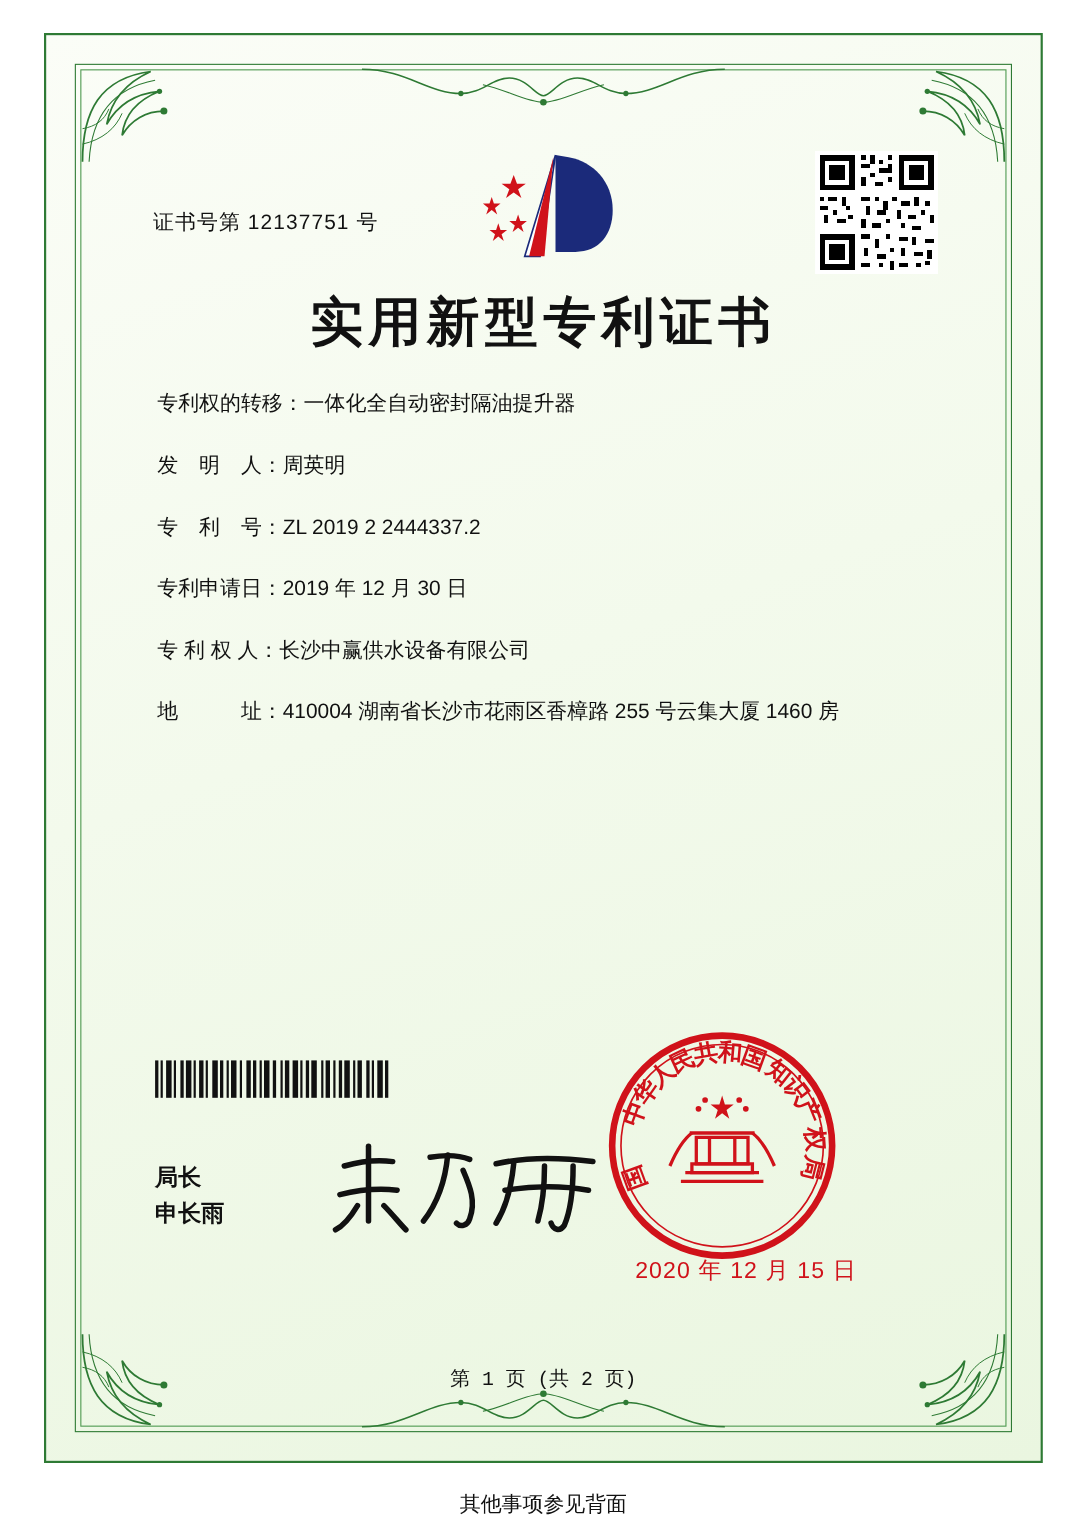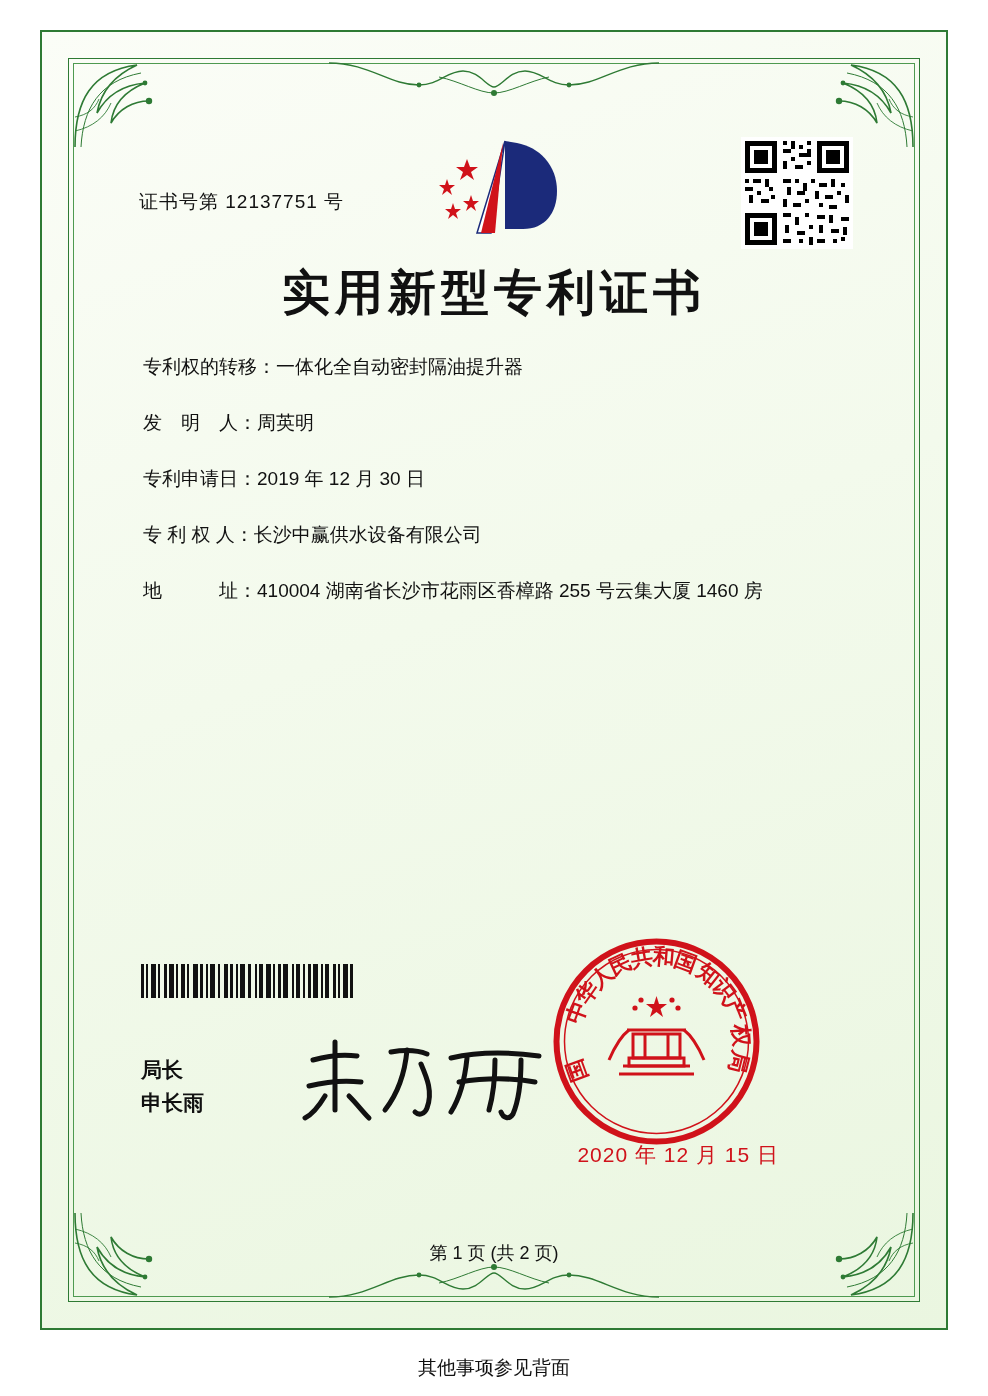--- a/index.html
+++ b/index.html
@@ -145,21 +145,21 @@
   .seal-date{
     position:absolute;right:80px;top:1012px;
     font-size:21px;color:#d0121a;
     font-family:"Liberation Sans", sans-serif;
     letter-spacing:1px;
   }
 
   .page-no{
     position:absolute;left:0;right:0;bottom:-4px;
     text-align:center;font-size:18px;color:#111;
-    font-family:Liberation Sans, sans-serif;
+    font-family:Liberation Mono, monospace;
   }
 
   .footnote{
     position:absolute;left:0;right:0;top:1355px;
     text-align:center;font-size:19px;color:#111;
     font-family:"DejaVu Sans", sans-serif;
   }
 </style>
 </head>
 <body>
@@ -322,20 +322,23 @@
       <div class="title">实用新型专利证书</div>
 
       <div class="fields">
         <div class="field">
           <span class="lbl">专利权的转移：</span><span class="val">一体化全自动密封隔油提升器</span>
         </div>
         <div class="field">
           <span class="lbl">发　明　人：</span><span class="val">周英明</span>
         </div>
         <div class="field">
+          <span class="lbl">专　利　号：</span><span class="val">ZL 2019 2 2444337.2</span>
+        </div>
+        <div class="field">
           <span class="lbl">专利申请日：</span><span class="val">2019 年 12 月 30 日</span>
         </div>
         <div class="field">
           <span class="lbl">专 利 权 人：</span><span class="val">长沙中赢供水设备有限公司</span>
         </div>
         <div class="field">
           <span class="lbl">地　　　址：</span><span class="val">410004 湖南省长沙市花雨区香樟路 255 号云集大厦 1460 房</span>
         </div>
       </div>
 

